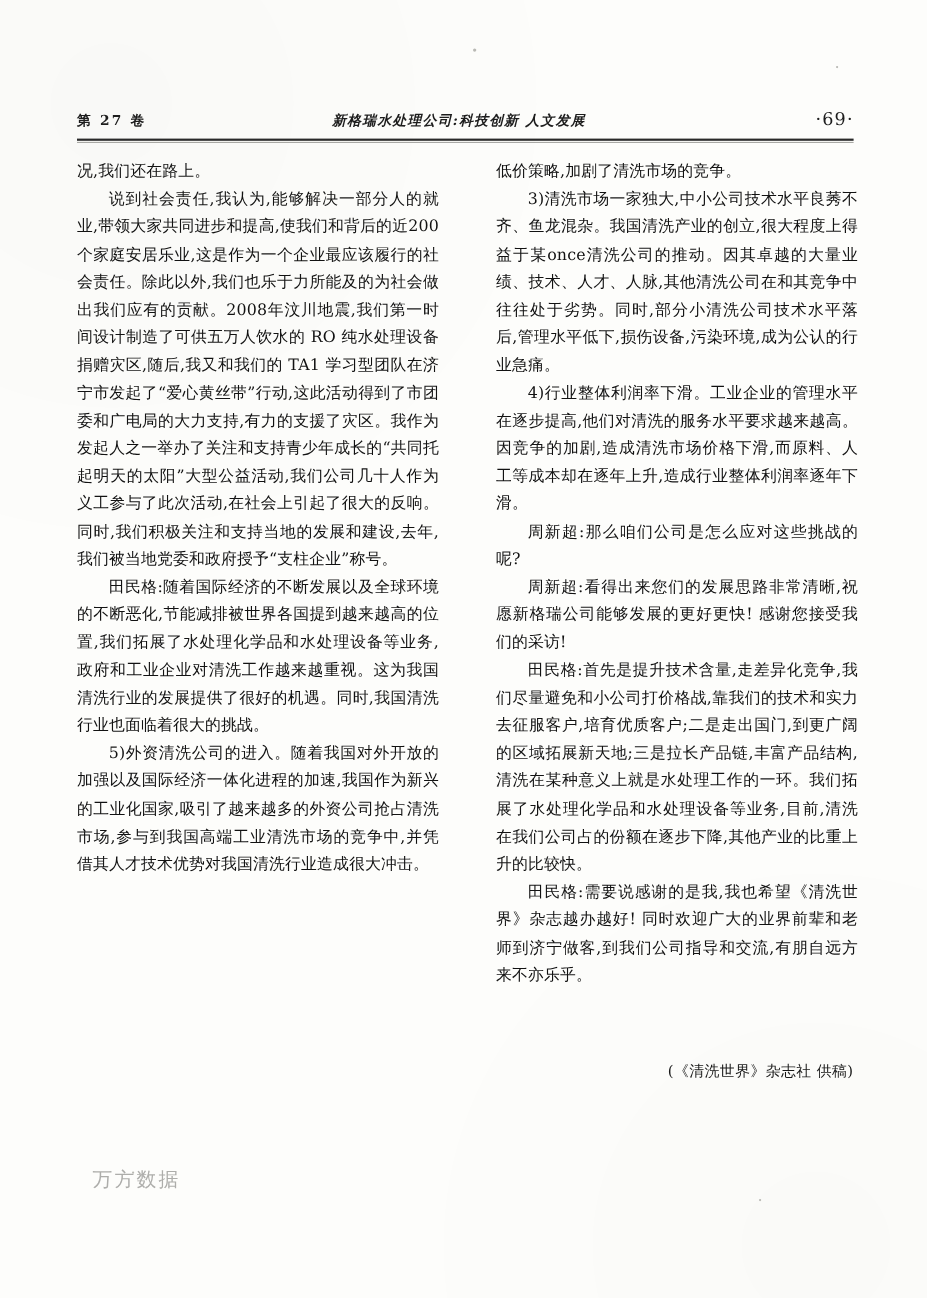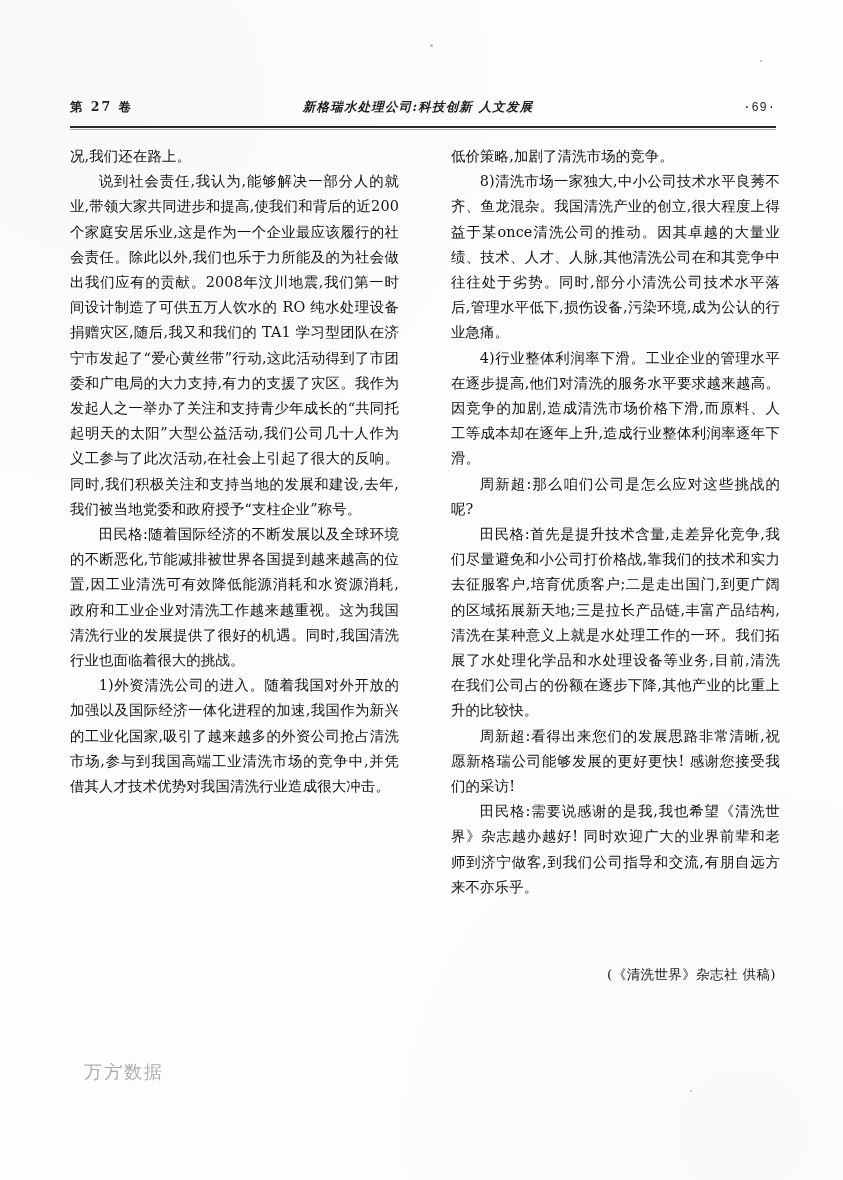--- a/index.html
+++ b/index.html
@@ -53,21 +53,21 @@
     letter-spacing: 0.5px;
   }
   .rh-volume { font-weight: bold; letter-spacing: 2px; }
   .rh-title {
     font-weight: bold;
     letter-spacing: 1.2px;
     font-size: 12.5px;
     margin-left: -40px;
     font-style: italic;
   }
-  .rh-page { font-size: 12px; letter-spacing: 1px; font-family: Liberation Mono, monospace; }
+  .rh-page { font-size: 16px; letter-spacing: 1px; }
 
   .head-rule {
     position: absolute;
     left: 70px;
     top: 126px;
     width: 706px;
     height: 2px;
     background: #2a2a2a;
   }
   .head-rule-thin {
@@ -151,31 +151,31 @@
     <span class="rh-page">·69·</span>
   </div>
   <div class="head-rule"></div>
   <div class="head-rule-thin"></div>
 
   <div class="columns text-layer">
 
     <div class="col">
       <p class="para">况,我们还在路上。</p>
       <p class="para indent">说到社会责任,我认为,能够解决一部分人的就业,带领大家共同进步和提高,使我们和背后的近200个家庭安居乐业,这是作为一个企业最应该履行的社会责任。除此以外,我们也乐于力所能及的为社会做出我们应有的贡献。2008年汶川地震,我们第一时间设计制造了可供五万人饮水的 RO 纯水处理设备捐赠灾区,随后,我又和我们的 TA1 学习型团队在济宁市发起了“爱心黄丝带”行动,这此活动得到了市团委和广电局的大力支持,有力的支援了灾区。我作为发起人之一举办了关注和支持青少年成长的“共同托起明天的太阳”大型公益活动,我们公司几十人作为义工参与了此次活动,在社会上引起了很大的反响。同时,我们积极关注和支持当地的发展和建设,去年,我们被当地党委和政府授予“支柱企业”称号。</p>
-      <p class="para indent">田民格:随着国际经济的不断发展以及全球环境的不断恶化,节能减排被世界各国提到越来越高的位置,因工业清洗可有效降低能源消耗和水资源消耗,政府和工业企业对清洗工作越来越重视。这为我国清洗行业的发展提供了很好的机遇。同时,我国清洗行业也面临着很大的挑战。</p>
-      <p class="para indent">1)外资清洗公司的进入。随着我国对外开放的加强以及国际经济一体化进程的加速,我国作为新兴的工业化国家,吸引了越来越多的外资公司抢占清洗市场,参与到我国高端工业清洗市场的竞争中,并凭借其人才技术优势对我国清洗行业造成很大冲击。</p>
+      <p class="para indent">田民格:随着国际经济的不断发展以及全球环境的不断恶化,节能减排被世界各国提到越来越高的位置,我们拓展了水处理化学品和水处理设备等业务,政府和工业企业对清洗工作越来越重视。这为我国清洗行业的发展提供了很好的机遇。同时,我国清洗行业也面临着很大的挑战。</p>
+      <p class="para indent">5)外资清洗公司的进入。随着我国对外开放的加强以及国际经济一体化进程的加速,我国作为新兴的工业化国家,吸引了越来越多的外资公司抢占清洗市场,参与到我国高端工业清洗市场的竞争中,并凭借其人才技术优势对我国清洗行业造成很大冲击。</p>
     </div>
 
     <div class="col">
       <p class="para">低价策略,加剧了清洗市场的竞争。</p>
-      <p class="para indent">8)清洗市场一家独大,中小公司技术水平良莠不齐、鱼龙混杂。我国清洗产业的创立,很大程度上得益于某once清洗公司的推动。因其卓越的大量业绩、技术、人才、人脉,其他清洗公司在和其竞争中往往处于劣势。同时,部分小清洗公司技术水平落后,管理水平低下,损伤设备,污染环境,成为公认的行业急痛。</p>
+      <p class="para indent">3)清洗市场一家独大,中小公司技术水平良莠不齐、鱼龙混杂。我国清洗产业的创立,很大程度上得益于某once清洗公司的推动。因其卓越的大量业绩、技术、人才、人脉,其他清洗公司在和其竞争中往往处于劣势。同时,部分小清洗公司技术水平落后,管理水平低下,损伤设备,污染环境,成为公认的行业急痛。</p>
       <p class="para indent">4)行业整体利润率下滑。工业企业的管理水平在逐步提高,他们对清洗的服务水平要求越来越高。因竞争的加剧,造成清洗市场价格下滑,而原料、人工等成本却在逐年上升,造成行业整体利润率逐年下滑。</p>
       <p class="para indent">周新超:那么咱们公司是怎么应对这些挑战的呢?</p>
+      <p class="para indent">周新超:看得出来您们的发展思路非常清晰,祝愿新格瑞公司能够发展的更好更快! 感谢您接受我们的采访!</p>
       <p class="para indent">田民格:首先是提升技术含量,走差异化竞争,我们尽量避免和小公司打价格战,靠我们的技术和实力去征服客户,培育优质客户;二是走出国门,到更广阔的区域拓展新天地;三是拉长产品链,丰富产品结构,清洗在某种意义上就是水处理工作的一环。我们拓展了水处理化学品和水处理设备等业务,目前,清洗在我们公司占的份额在逐步下降,其他产业的比重上升的比较快。</p>
-      <p class="para indent">周新超:看得出来您们的发展思路非常清晰,祝愿新格瑞公司能够发展的更好更快! 感谢您接受我们的采访!</p>
       <p class="para indent">田民格:需要说感谢的是我,我也希望《清洗世界》杂志越办越好! 同时欢迎广大的业界前辈和老师到济宁做客,到我们公司指导和交流,有朋自远方来不亦乐乎。</p>
       <div class="attribution">(《清洗世界》杂志社  供稿)</div>
     </div>
 
   </div>
 
   <div class="watermark">万方数据</div>
 
 </div>
 

